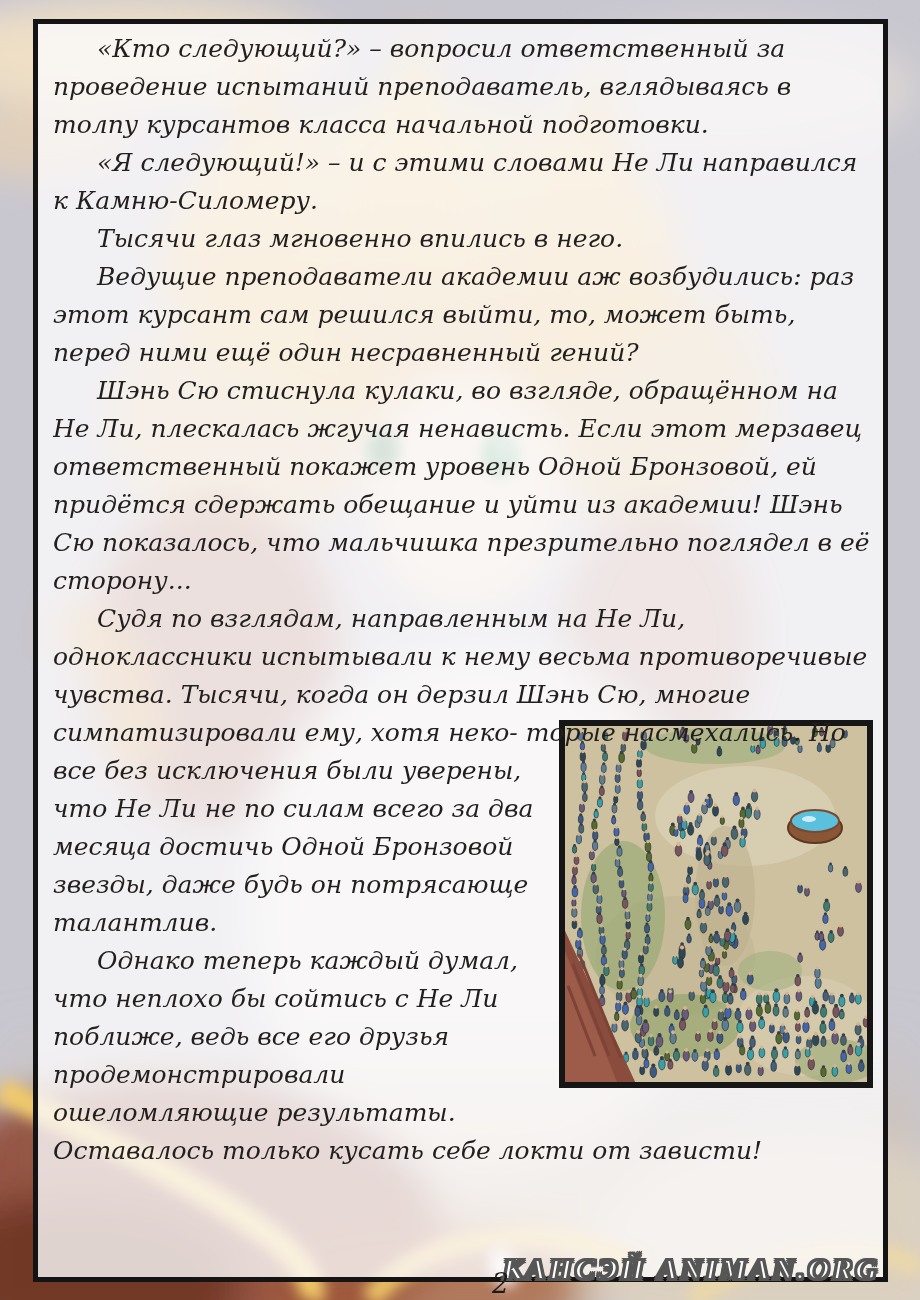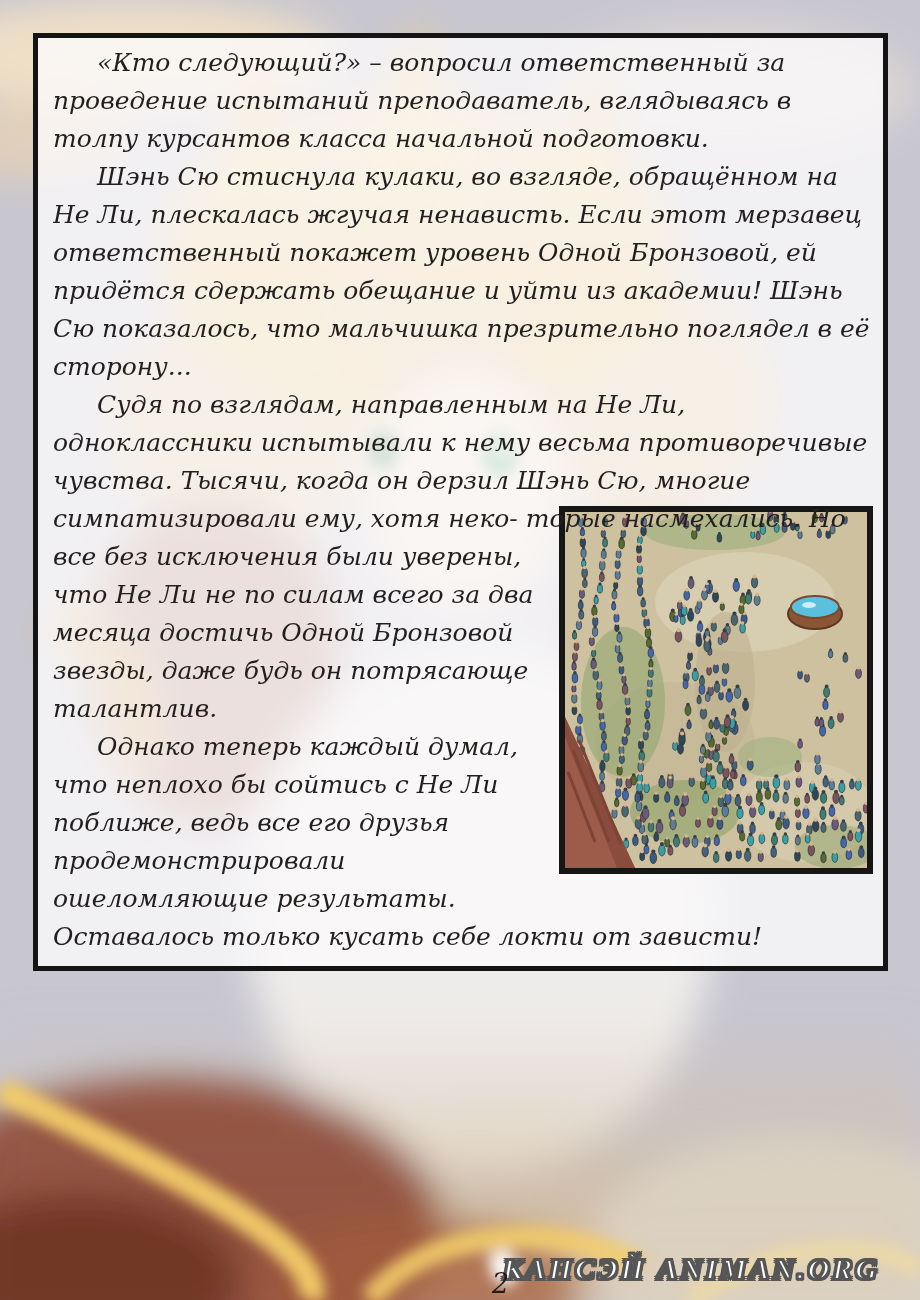--- a/index.html
+++ b/index.html
@@ -5,21 +5,21 @@
   html,body{margin:0;padding:0;}
   body{
     width:920px;height:1300px;position:relative;overflow:hidden;
     font-family:"DejaVu Serif",serif;background:#c9c8d1;
   }
   
   .artwork{position:absolute;left:0;top:0;width:920px;height:1300px;}
   .artwork svg{display:block;}
   
   .panel{
-    position:absolute;left:33px;top:33px;width:855px;height:938px;
+    position:absolute;left:33px;top:19px;width:855px;height:1263px;
     box-sizing:border-box;border:5px solid #141414;
     background:rgba(251,250,251,0.80);
   }
   .story{
     position:absolute;left:15px;top:6px;right:10px;bottom:4px;
     font-style:italic;font-size:25px;line-height:38px;color:#221f1e;
     overflow:hidden;
   }
   .story p{margin:0;text-indent:44px;}
   
@@ -102,20 +102,23 @@
       <path d="M370,1300 C420,1235 540,1215 640,1265" stroke="#f3cc6a" stroke-width="22" fill="none" opacity="0.9"></path>
       <path d="M690,1300 C770,1245 870,1235 920,1270" stroke="#efd9a4" stroke-width="20" fill="none" opacity="0.8"></path>
       <polygon points="505,1248 522,1268 510,1288 492,1278 488,1256" fill="#ffffff" opacity="0.95"></polygon>
     </g>
   </svg>
 </div>
 
 <div class="panel">
   <div class="story">
     <p>«Кто следующий?» – вопросил ответственный за проведение испытаний преподаватель, вглядываясь в толпу курсантов класса начальной подготовки.</p>
+    <p>«Я следующий!» – и с этими словами Не Ли направился к Камню-Силомеру.</p>
+    <p>Тысячи глаз мгновенно впились в него.</p>
+    <p>Ведущие преподаватели академии аж возбудились: раз этот курсант сам решился выйти, то, может быть, перед ними ещё один несравненный гений?</p>
     <p>Шэнь Сю стиснула кулаки, во взгляде, обращённом на Не Ли, плескалась жгучая ненависть. Если этот мерзавец ответственный покажет уровень Одной Бронзовой, ей придётся сдержать обещание и уйти из академии! Шэнь Сю показалось, что мальчишка презрительно поглядел в её сторону...</p>
     <p>
       <span>Судя по взглядам, направленным на Не Ли, одноклассники испытывали к нему весьма противоречивые чувства. Тысячи, когда он дерзил Шэнь Сю, многие симпатизировали ему, хотя неко-</span>
       <span class="illu">
         <svg viewBox="0 0 302 356" xmlns="http://www.w3.org/2000/svg" preserveAspectRatio="none">
           <rect x="0" y="0" width="302" height="356" fill="#cdc1a0"></rect>
           <ellipse cx="180" cy="90" rx="90" ry="50" fill="#d9cfb4" opacity="0.8"></ellipse>
           <ellipse cx="110" cy="230" rx="80" ry="60" fill="#c3b694" opacity="0.7"></ellipse>
           <ellipse cx="240" cy="300" rx="70" ry="50" fill="#d6cbae" opacity="0.8"></ellipse>
           <ellipse cx="150" cy="20" rx="70" ry="18" fill="#98ad78" opacity="0.55"></ellipse>

